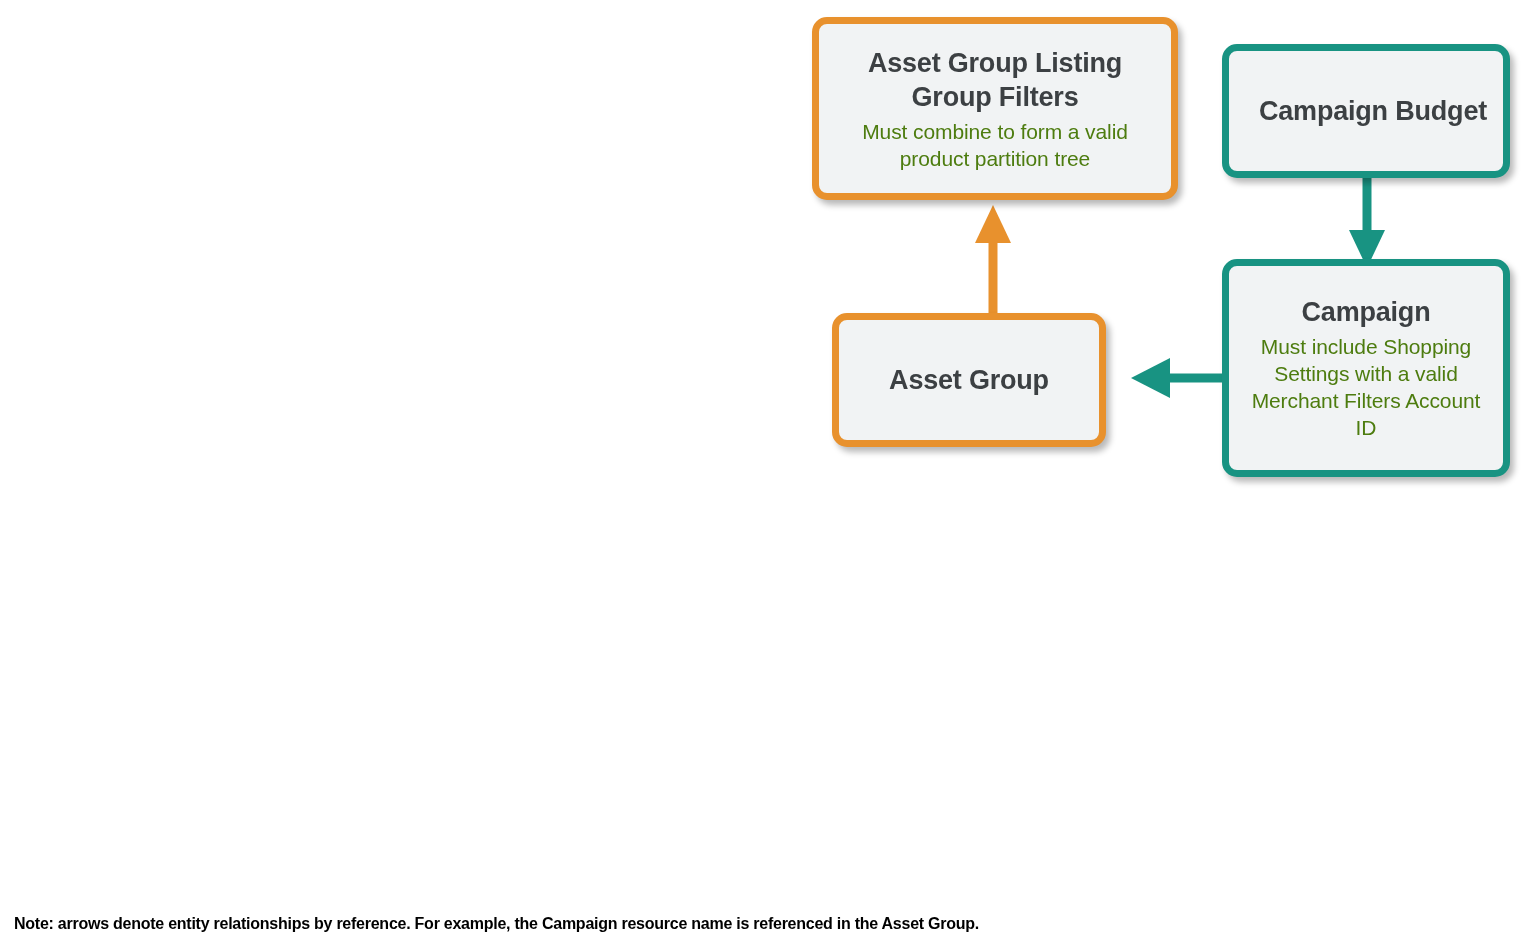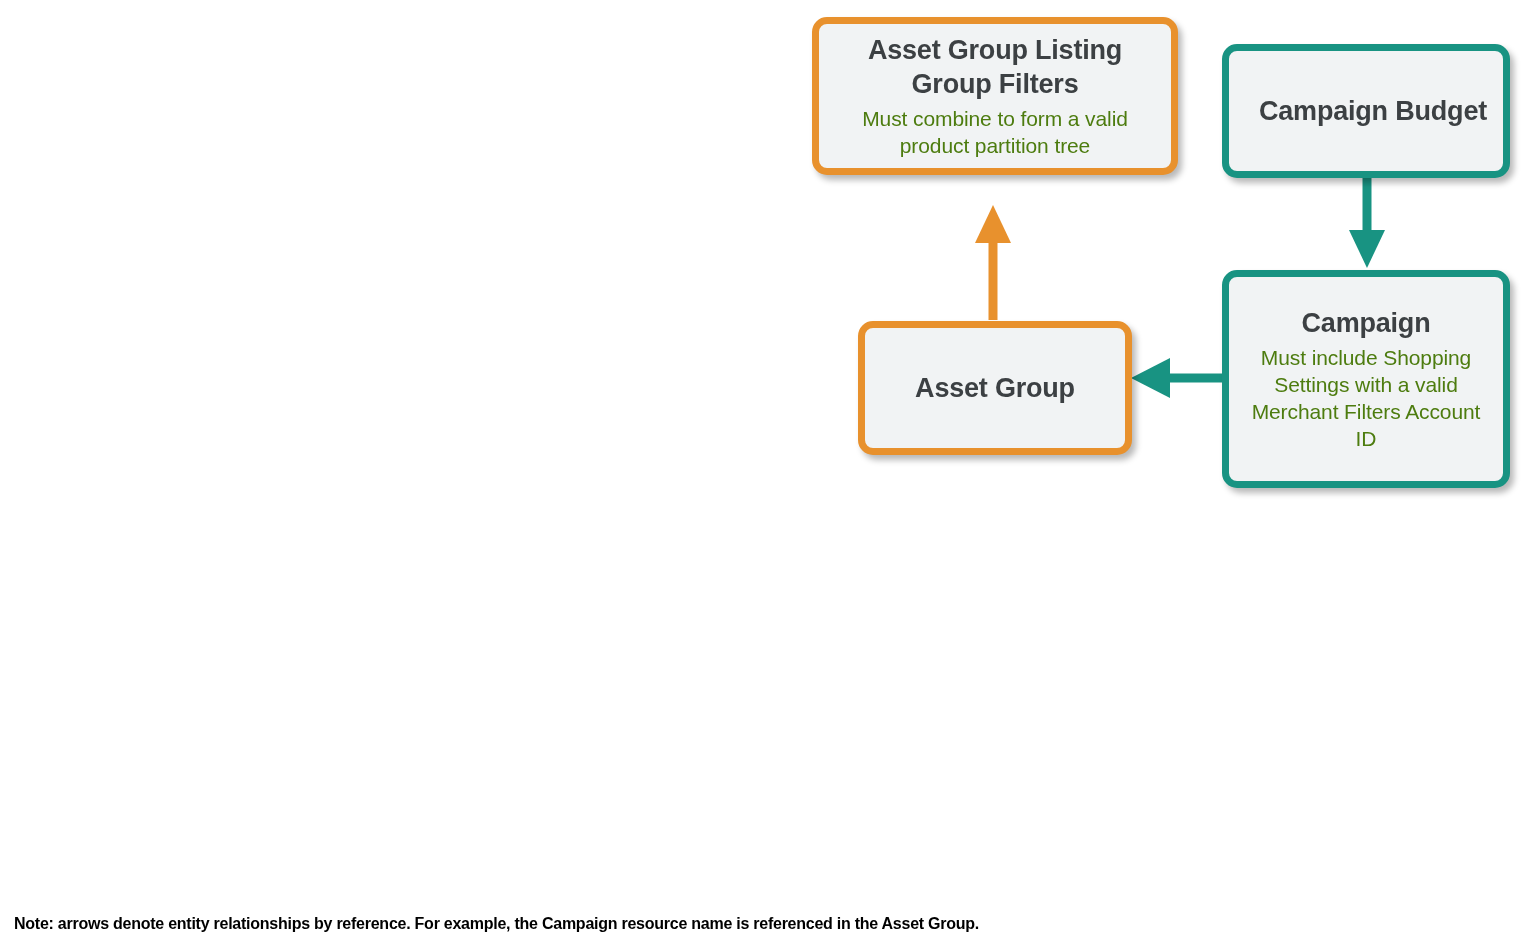--- a/index.html
+++ b/index.html
@@ -50,24 +50,24 @@
   .node-desc {
     font-size: 21px;
     font-weight: normal;
     color: #4d7c0f;
     line-height: 27px;
     margin-top: 4px;
     letter-spacing: -0.1px;
   }
 
   
-  #node-aglgf      { left: 812px;  top: 17px;  width: 366px; height: 158px; }
-  #node-asset-group{ left: 858px;  top: 313px; width: 274px; height: 134px; margin-top: 8px; }
+  #node-aglgf      { left: 812px;  top: 17px;  width: 366px; height: 183px; }
+  #node-asset-group{ left: 832px;  top: 313px; width: 274px; height: 134px; }
   #node-budget     { left: 1222px; top: 44px;  width: 288px; height: 134px; padding-left: 24px; }
-  #node-campaign   { left: 1222px; top: 270px; width: 288px; height: 218px; }
+  #node-campaign   { left: 1222px; top: 259px; width: 288px; height: 218px; }
 
   
   .connectors {
     position: absolute;
     left: 0; top: 0;
     width: 1538px;
     height: 948px;
     pointer-events: none;
   }
 

